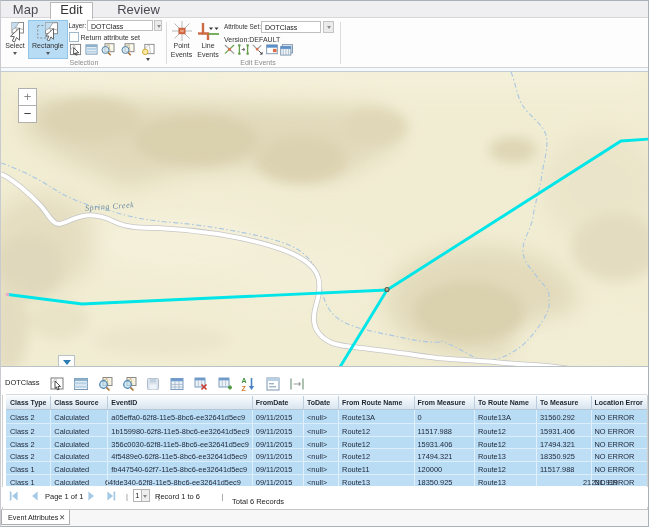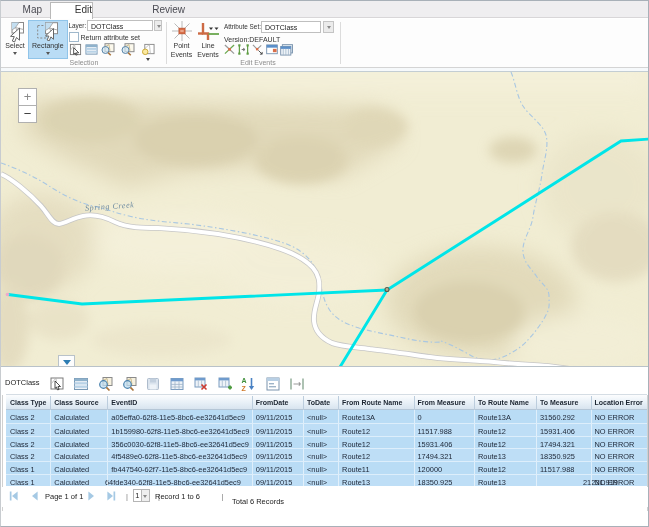--- a/index.html
+++ b/index.html
@@ -2,21 +2,21 @@
 <html><head>
 <meta charset="utf-8">
 <style>
 * { margin:0; padding:0; box-sizing:border-box; }
 html,body { width:649px; height:527px; font-family:"Liberation Sans",sans-serif; background:#fff; overflow:hidden; }
 #app { position:relative; width:649px; height:527px; border:1px solid #a8b0b8; border-left-color:#c8ccd0; overflow:hidden; }
 .abs { position:absolute; }
 
 
 #tabbar { position:absolute; left:0; top:0; width:100%; height:17px; background:#efeef0; border-bottom:1px solid #d8d6d8; }
-.tab { position:absolute; top:0; height:17px; font-size:10px; color:#4a4a52; text-align:right; line-height:17px; }
+.tab { position:absolute; top:0; height:17px; font-size:13px; color:#4a4a52; text-align:center; line-height:17px; }
 #tab-edit { left:49px; width:43px; background:#fff; border:1px solid #b9b9b9; border-bottom:none; top:1px; height:17px; line-height:14px; color:#333; z-index:3; }
 
 
 #toolbar { position:absolute; left:0; top:18px; width:100%; height:49px; background:#fdfdfd; border-bottom:1px solid #d4d4d4; }
 .tbtn-label { position:absolute; font-size:7px; color:#333; text-align:center; }
 .caret { position:absolute; width:0; height:0; border-left:2.5px solid transparent; border-right:2.5px solid transparent; border-top:3px solid #555; }
 .grouplabel { position:absolute; top:40px; font-size:7px; color:#8d8d8d; text-align:center; }
 .vsep { position:absolute; top:3px; height:42px; width:1px; background:#dcdcdc; }
 .combo { position:absolute; background:#fff; border:1px solid #bfbfbf; font-size:7px; color:#222; }
 .combo .txt { position:absolute; left:3px; top:2px; }
@@ -52,21 +52,21 @@
 #btmtab span.t { position:absolute; left:6px; top:3px; font-size:7.2px; }
 #btmtab span.x { position:absolute; left:57px; top:3px; font-size:7.5px; color:#444; }
 </style>
 </head>
 <body>
 <div id="app">
 
   <div id="tabbar">
     <div class="tab" style="left:8px; width:33px;">Map</div>
     <div class="tab" id="tab-edit">Edit</div>
-    <div class="tab" style="left:105px; width:47px;margin-left:32px;">Review</div>
+    <div class="tab" style="left:82px; width:47px;margin-left:32px;">Review</div>
   </div>
 
   <div id="toolbar">
 
     <svg class="abs" style="left:4px; top:2px;" width="20" height="22" viewBox="0 0 20 22">
       <rect x="7" y="1.5" width="11.5" height="10.5" fill="#fff" stroke="#8a8a8a"></rect>
       <path d="M7 1.5 L14 1.5 L10 7 L7 9 Z" fill="#c3def0"></path>
       <path d="M7 9 L10.5 6.5 L14 1.5 M10.5 6.5 L13 12 M10.5 6.5 L18.5 8.5" fill="none" stroke="#9a9a9a" stroke-width="0.8"></path>
       <g transform="translate(14.5,7) scale(-1,1)">
         <path d="M0,0 L0,12.2 L3,9.5 L4.9,14 L7.2,13 L5.2,8.6 L9,8.3 Z" fill="#fff" stroke="#666" stroke-width="1"></path>
@@ -508,14 +508,20 @@
         <div class="abs sep" style="left:125px; top:5px;">|</div>
         <div class="abs" style="left:131.5px; top:2px; width:9.5px; height:13px; border:1px solid #b5b5b5; background:#fff; font-size:7.5px; text-align:center; line-height:12px;">1</div>
         <div class="abs" style="left:141px; top:2px; width:7.5px; height:13px; border:1px solid #b5b5b5; border-left:none; background:#eee;">
           <div class="caret" style="left:1.2px; top:5px; border-top-color:#888;"></div>
         </div>
         <div class="abs sep" style="left:157px; top:5px;">|</div>
         <div class="abs" style="left:154px; top:5px;">Record 1 to 6</div>
         <div class="abs sep" style="left:220.5px; top:5px;">|</div>
         <div class="abs" style="left:231px; top:10px;">Total 6 Records</div>
       </div>
+    <div id="btmbar">
+      <div id="btmtab">
+          <span class="t">Event Attributes</span>
+          <span class="x">✕</span>
+        </div>
+    </div>
   </div>
 </div>
 
 </body></html>

